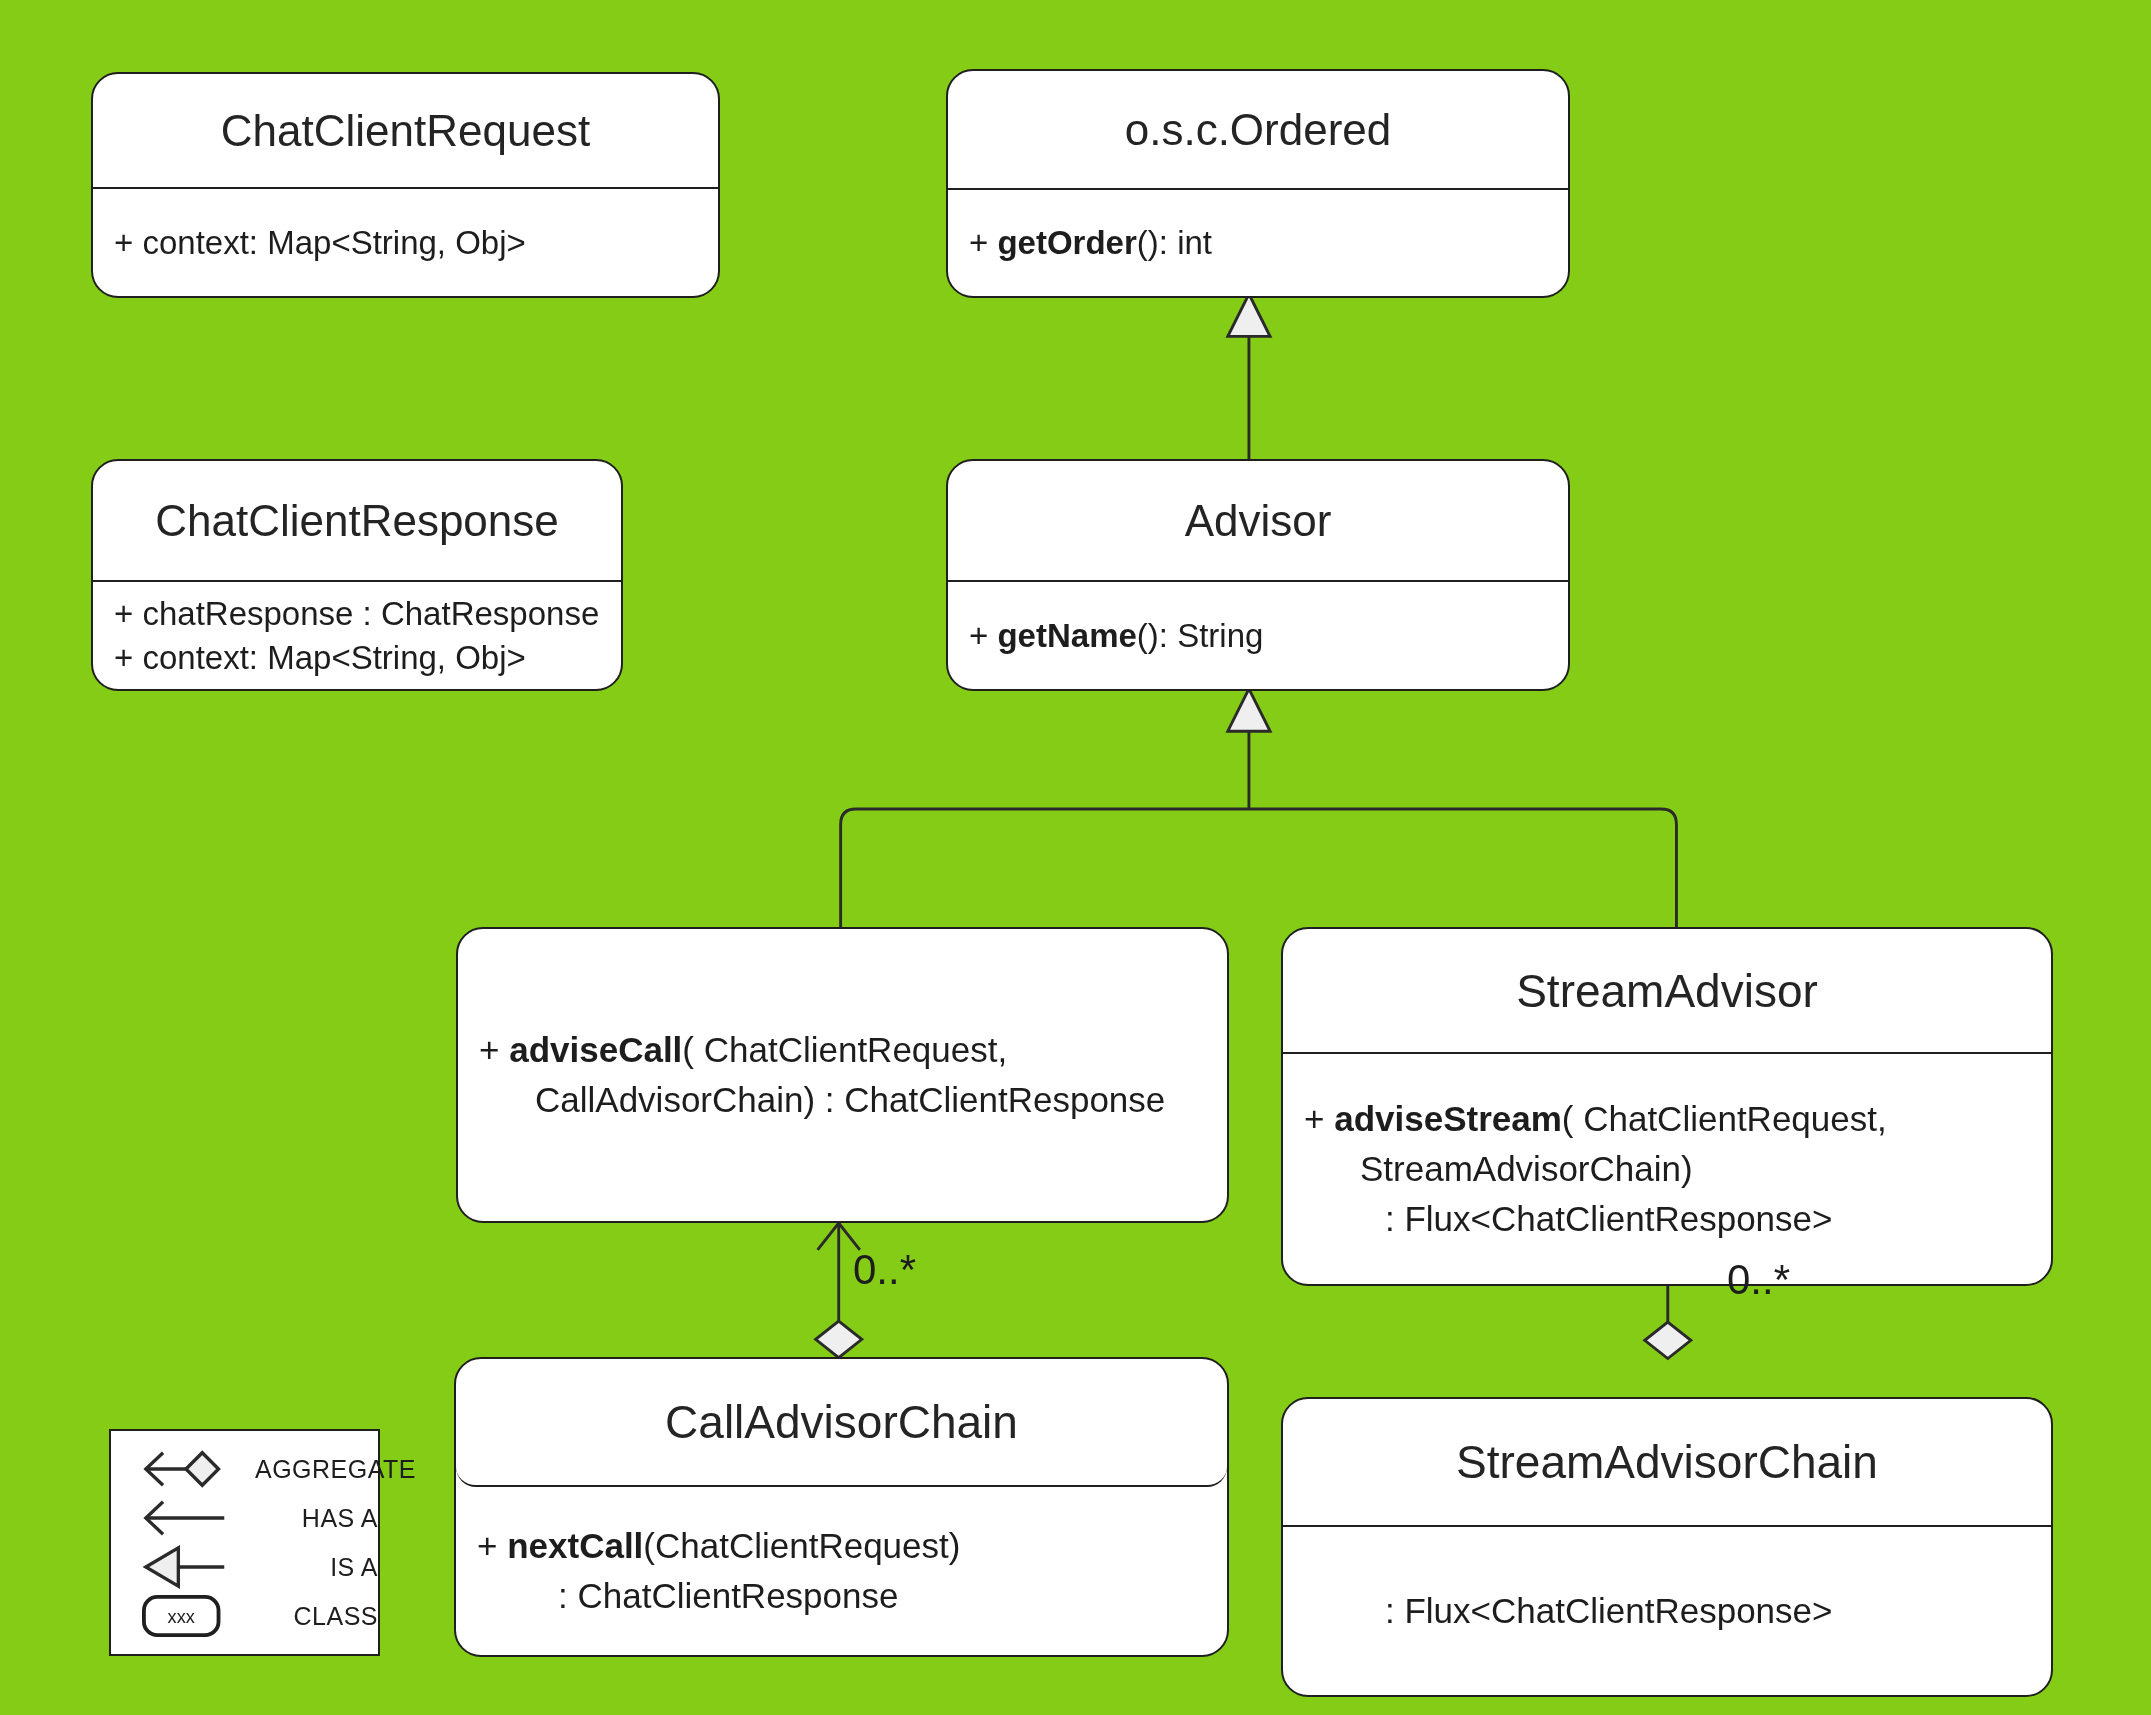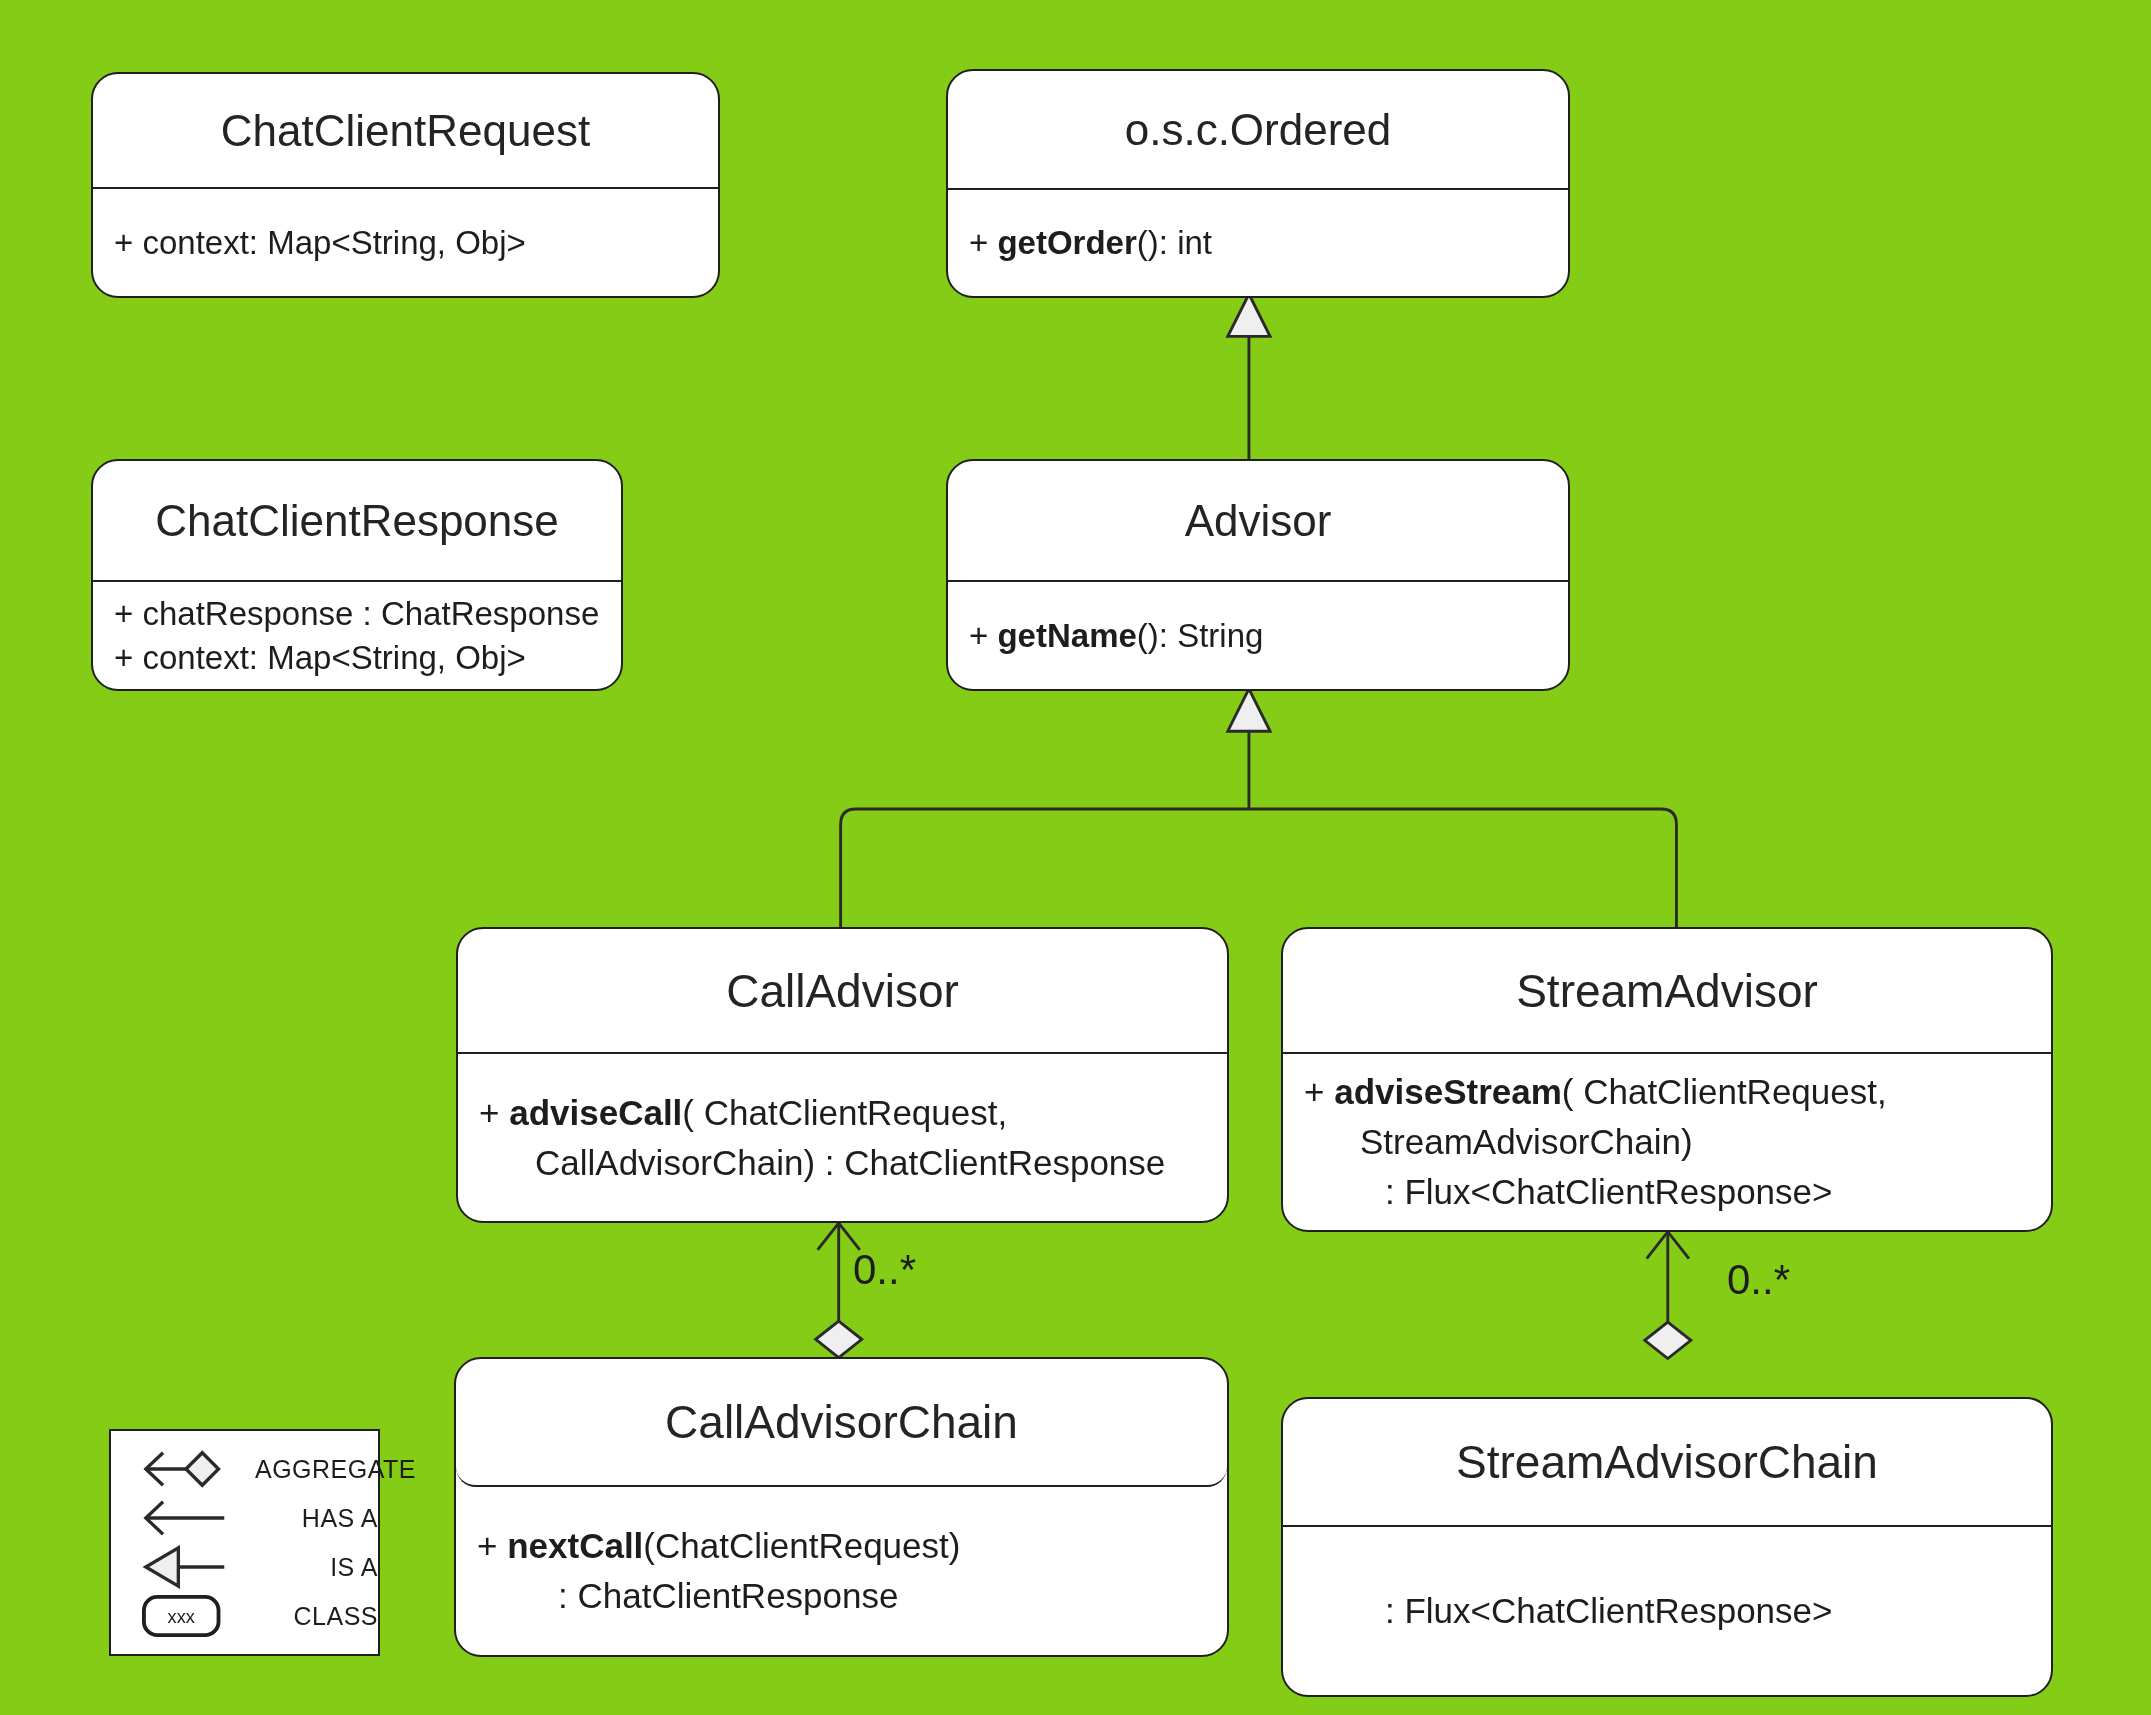--- a/index.html
+++ b/index.html
@@ -79,28 +79,27 @@
   </div>
 
   <div class="class-box" style="left:946px;top:459px;width:624px;height:232px;">
     <div class="class-title" style="height:119px;">Advisor</div>
     <div class="class-body">
       <div class="member"><span>+ </span><span class="b">getName</span><span>(): String</span></div>
     </div>
   </div>
 
   <div class="class-box big-title big-body" style="left:456px;top:927px;width:773px;height:296px;">
-    <div class="class-title" style="height:123px;">CallAdvisor</div>
     <div class="class-body">
       <div class="member"><span>+ </span><span class="b">adviseCall</span><span>( ChatClientRequest,</span></div>
       <div class="member ind1"><span></span><span class="b"></span><span>CallAdvisorChain) : ChatClientResponse</span></div>
     </div>
   </div>
 
-  <div class="class-box big-title big-body" style="left:1281px;top:927px;width:772px;height:305px;">
+  <div class="class-box big-title big-body" style="left:1281px;top:927px;width:772px;height:359px;">
     <div class="class-title" style="height:123px;">StreamAdvisor</div>
     <div class="class-body">
       <div class="member"><span>+ </span><span class="b">adviseStream</span><span>( ChatClientRequest,</span></div>
       <div class="member ind1"><span></span><span class="b"></span><span>StreamAdvisorChain)</span></div>
       <div class="member ind2"><span></span><span class="b"></span><span>: Flux&lt;ChatClientResponse&gt;</span></div>
     </div>
   </div>
 
   <div class="class-box big-title big-body" style="left:454px;top:1357px;width:775px;height:300px;">
     <div class="class-title" style="height:126px;border-radius:20px;">CallAdvisorChain</div>

